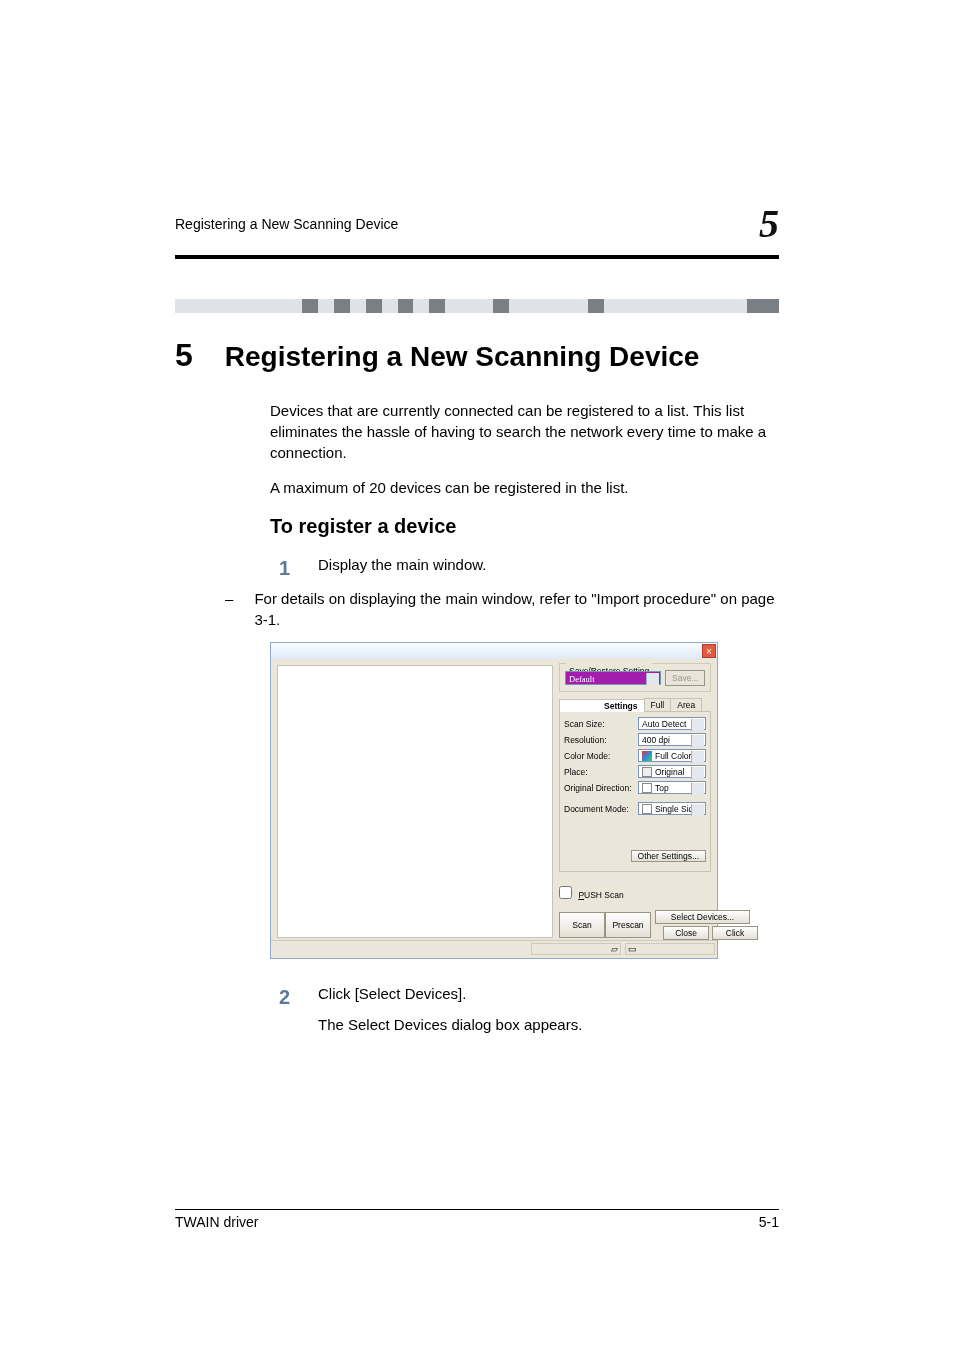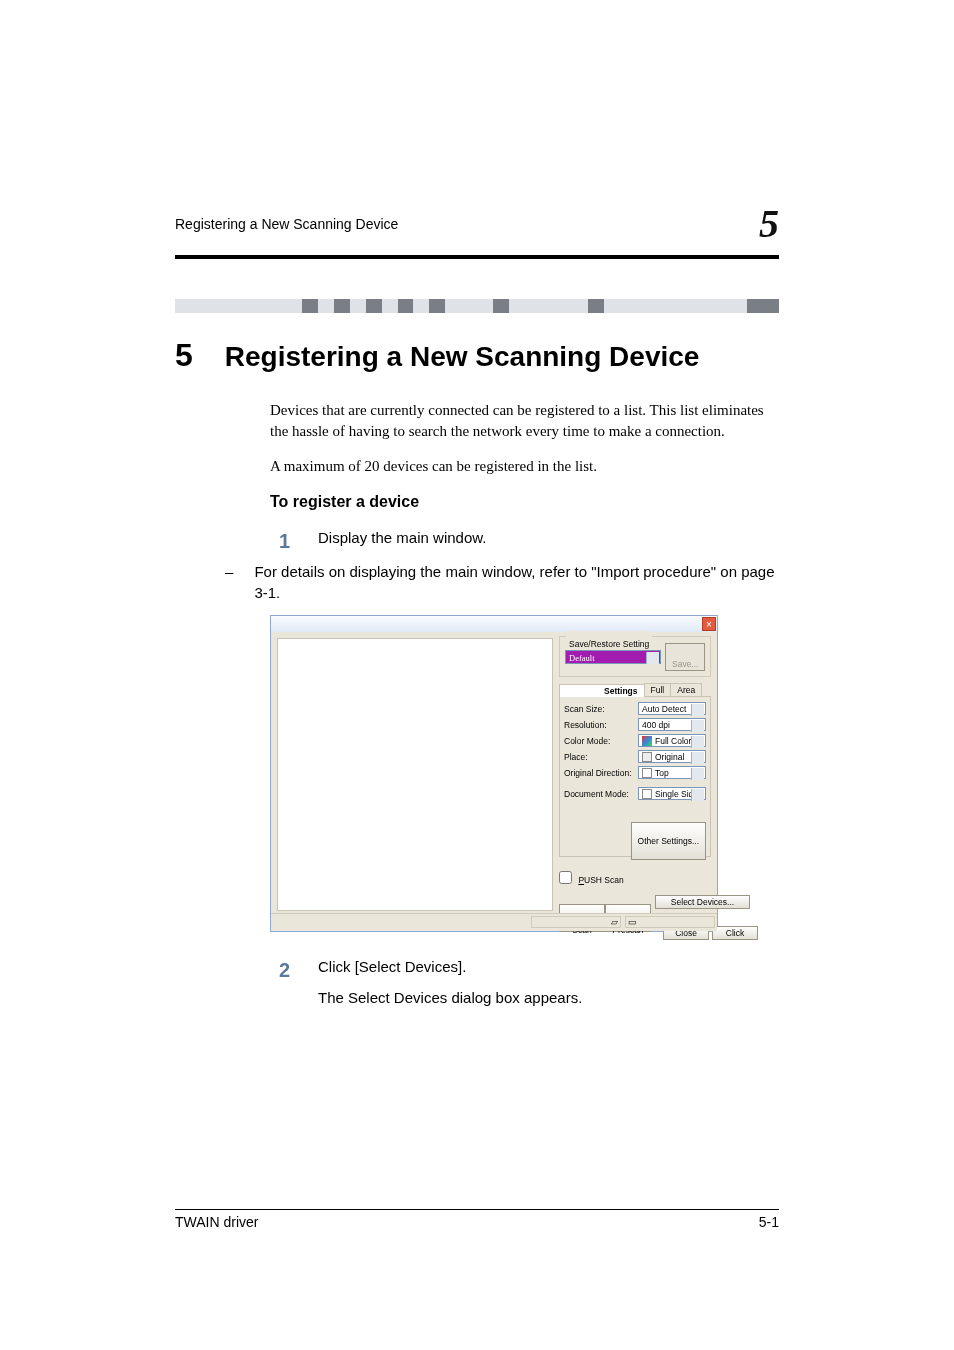--- a/index.html
+++ b/index.html
@@ -57,22 +57,22 @@
   .chapter-title .txt {
     font-size: 28px;
     font-weight: bold;
   }
 
   .body-text {
     margin-left: 95px;
     font-size: 15px;
     line-height: 1.4;
   }
-  .para { margin-bottom: 14px; font-family: Liberation Serif, serif; }
-  .bold { font-weight: bold; margin-top: 4px; margin-bottom: 14px; font-size: 16px; }
+  .para { margin-bottom: 14px; }
+  .bold { font-weight: bold; margin-top: 4px; margin-bottom: 14px; font-size: 20px; }
 
   .step {
     display: flex;
     gap: 28px;
     margin-bottom: 6px;
   }
   .stepnum {
     font-family: Arial, sans-serif;
     font-weight: bold;
     font-size: 20px;
@@ -160,21 +160,21 @@
     content: "";
     position: absolute; right: 1px; top: 1px;
     width: 12px; height: 12px;
     background: #e3e7ee;
     border-left: 1px solid #9fb3cf;
   }
   .btn {
     background: linear-gradient(#fefefe,#e3e0d6);
     border: 1px solid #9a9485;
     height: 16px; font-size: 8.5px;
-    padding: 13px 6px;
+    padding: 0 6px;
     line-height: 14px;
     text-align: center;
   }
   .btn.disabled { color: #9a9485; background: #e8e4d9; }
 
   .tabstrip { display: flex; margin-top: 4px; font-size: 8.5px; }
   .tab {
     border: 1px solid #c9c3b6;
     border-bottom: none;
     padding: 1px 6px;
@@ -204,21 +204,21 @@
   .icon-sq.top { background: #fff; }
   .icon-sq.single { background: #fff; }
 
   .other-settings-row { text-align: right; margin-top: 34px; }
   .pushscan-row { margin-top: 14px; font-size: 8.5px; }
   .pushscan-row input { vertical-align: -1px; margin-right: 4px; }
 
   .button-block { display: flex; gap: 4px; margin-top: 10px; align-items: center; }
   .scan-btns { display: flex; }
   .scan-btns .btn { width: 46px; height: 26px; line-height: 24px; }
-  .rightbtns { display: flex; flex-direction: column; gap: 17px; justify-content: center; }
+  .rightbtns { display: flex; flex-direction: column; gap: 2px; justify-content: center; }
   .rightbtns .row { display: flex; gap: 3px; padding-left: 8px; }
   .rightbtns .btn { width: 46px; height: 14px; line-height: 12px; padding: 0 2px; }
   .rightbtns .wide { width: 95px; }
 
   .statusbar {
     position: absolute;
     bottom: 0; left: 0; right: 0;
     height: 18px;
     background: #ebe6da;
     border-top: 1px solid #d0cabb;

